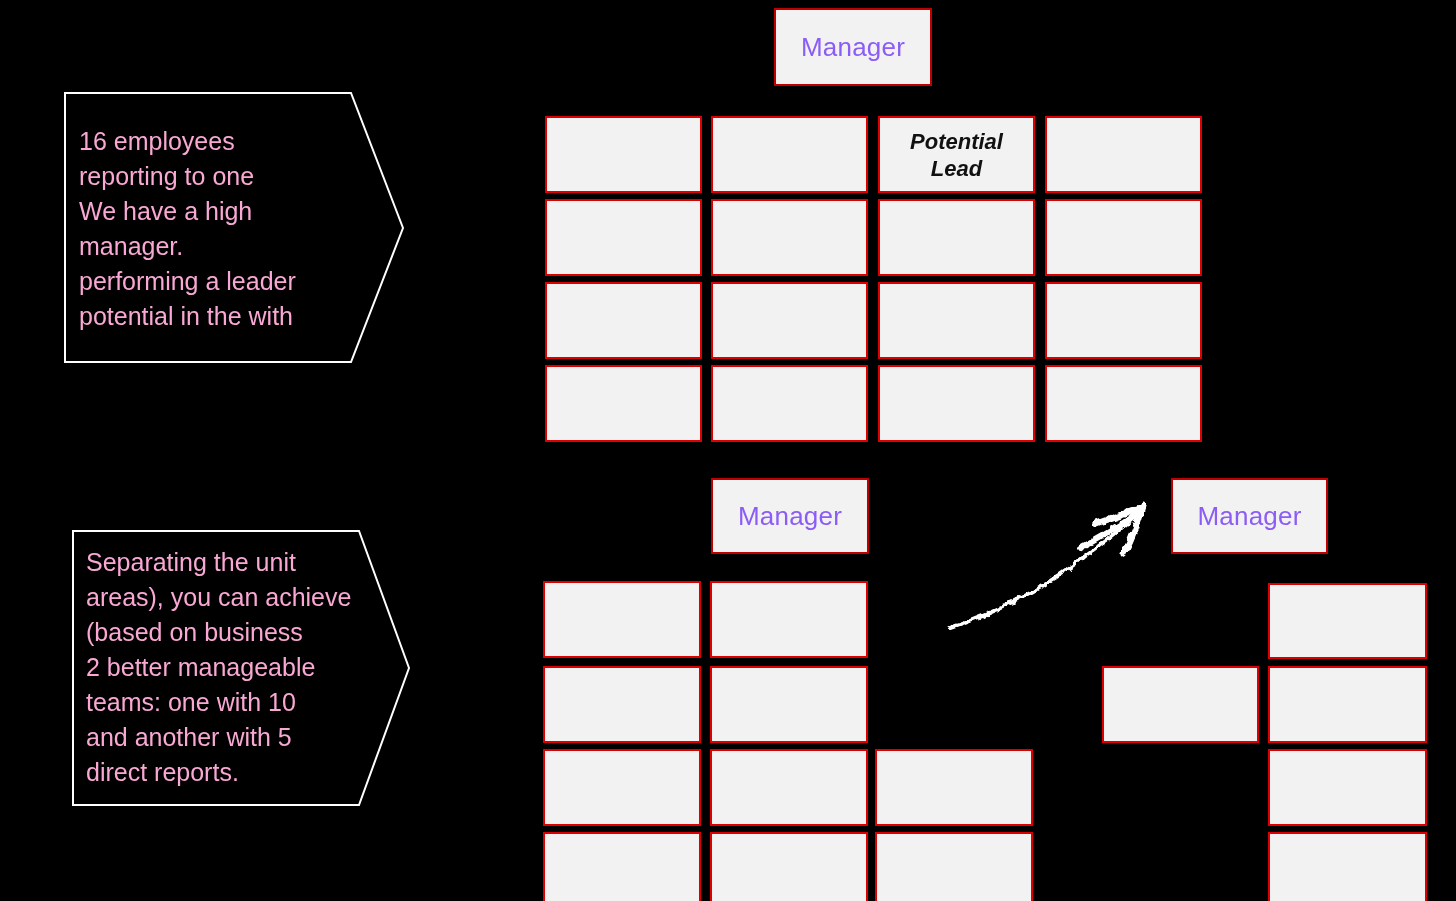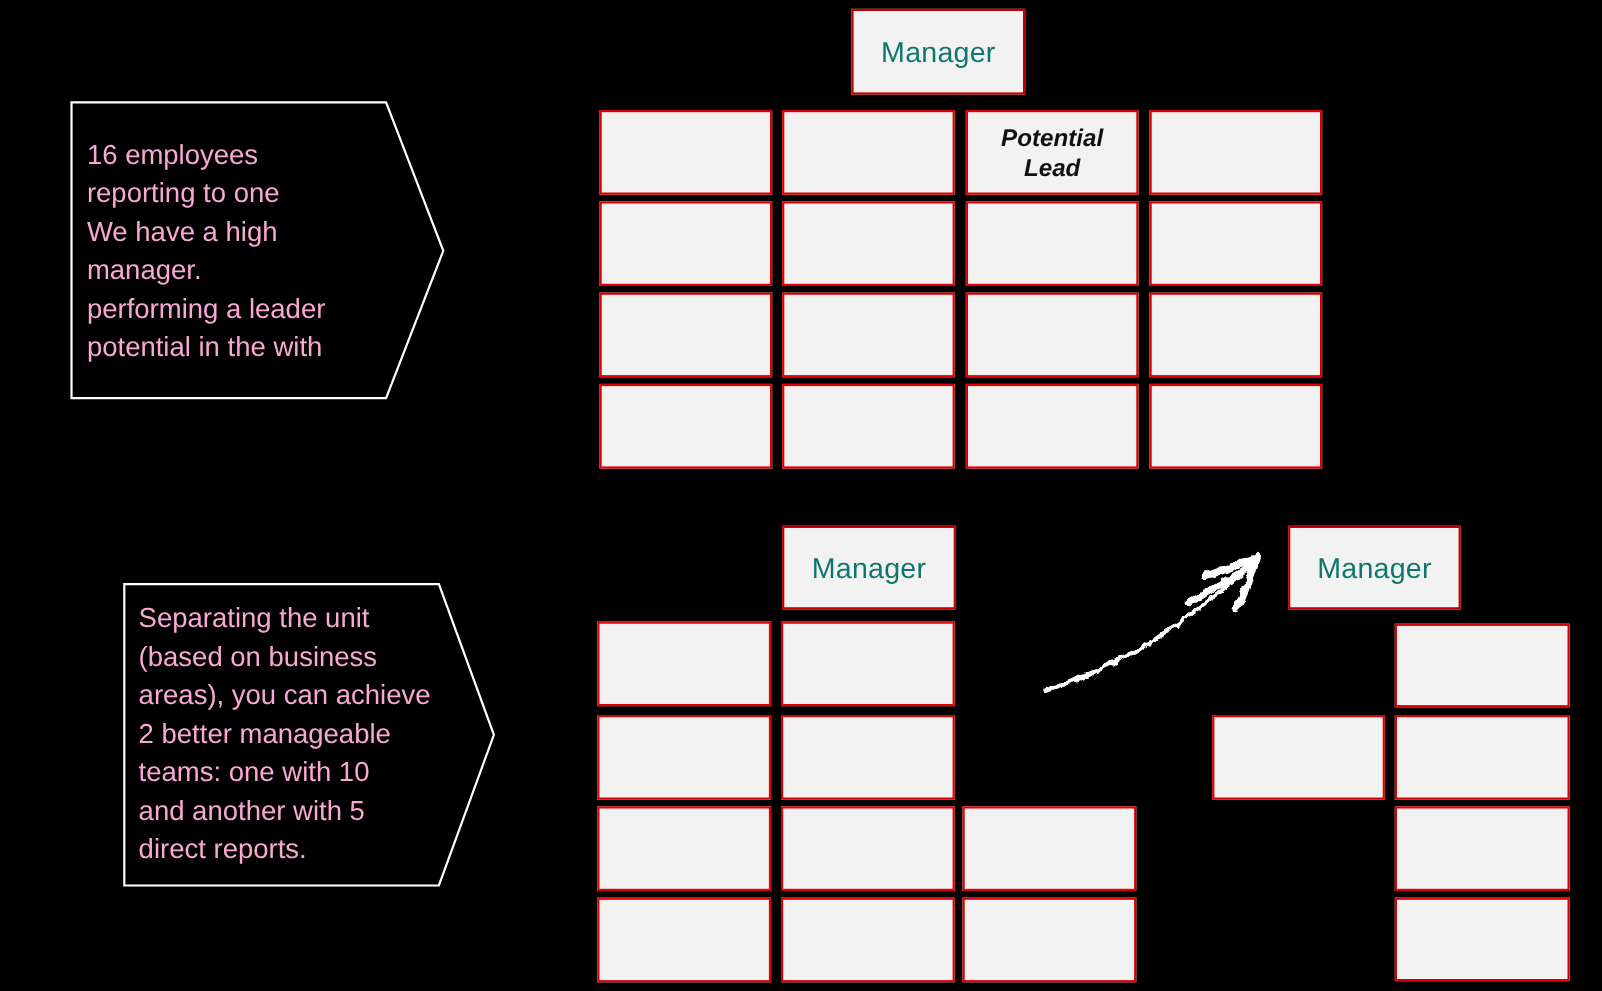--- a/index.html
+++ b/index.html
@@ -11,30 +11,31 @@
     overflow: hidden;
   }
   .stage { position: absolute; inset: 0; width: 1456px; height: 901px; }
 
   
   .box {
     position: absolute;
     box-sizing: border-box;
     background: #f2f2f2;
     border: 2px solid #dd0000;
+    margin-top: 16px;
   }
 
   
   .manager-box {
     position: absolute;
     box-sizing: border-box;
     background: #f2f2f2;
     border: 2px solid #c00000;
     display: flex; align-items: center; justify-content: center;
-    color: #0f766e;
+    color: #8b5cf6;
     font-size: 26px;
     letter-spacing: 0.2px;
   }
 
   .potential-lead {
     display: flex; align-items: center; justify-content: center;
     text-align: center;
     font-style: italic;
     font-weight: 600;
     font-size: 22px;
@@ -67,28 +68,28 @@
     <div class="callout-lines" style="left:15px; top:32px;">
       <div>16 employees</div>
       <div>reporting to one</div>
       <div>We have a high</div>
       <div>manager.</div>
       <div>performing a leader</div>
       <div>potential in the with</div>
     </div>
   </div>
 
-  <div class="callout" style="left:72px; top:530px; width:338px; height:277px;margin-left:40px;">
+  <div class="callout" style="left:72px; top:530px; width:338px; height:277px;">
     <svg width="338" height="277">
       <polygon points="1,1 287,1 337,138 287,275 1,275" fill="#000000" stroke="#ffffff" stroke-width="2" stroke-linejoin="miter"></polygon>
     </svg>
     <div class="callout-lines" style="left:14px; top:15px;">
       <div>Separating the unit</div>
+      <div>areas), you can achieve</div>
       <div>(based on business</div>
-      <div>areas), you can achieve</div>
       <div>2 better manageable</div>
       <div>teams: one with 10</div>
       <div>and another with 5</div>
       <div>direct reports.</div>
     </div>
   </div>
 
   <div class="manager-box" style="left:774px; top:8px; width:158px; height:78px;">
     <span>Manager</span>
   </div>

